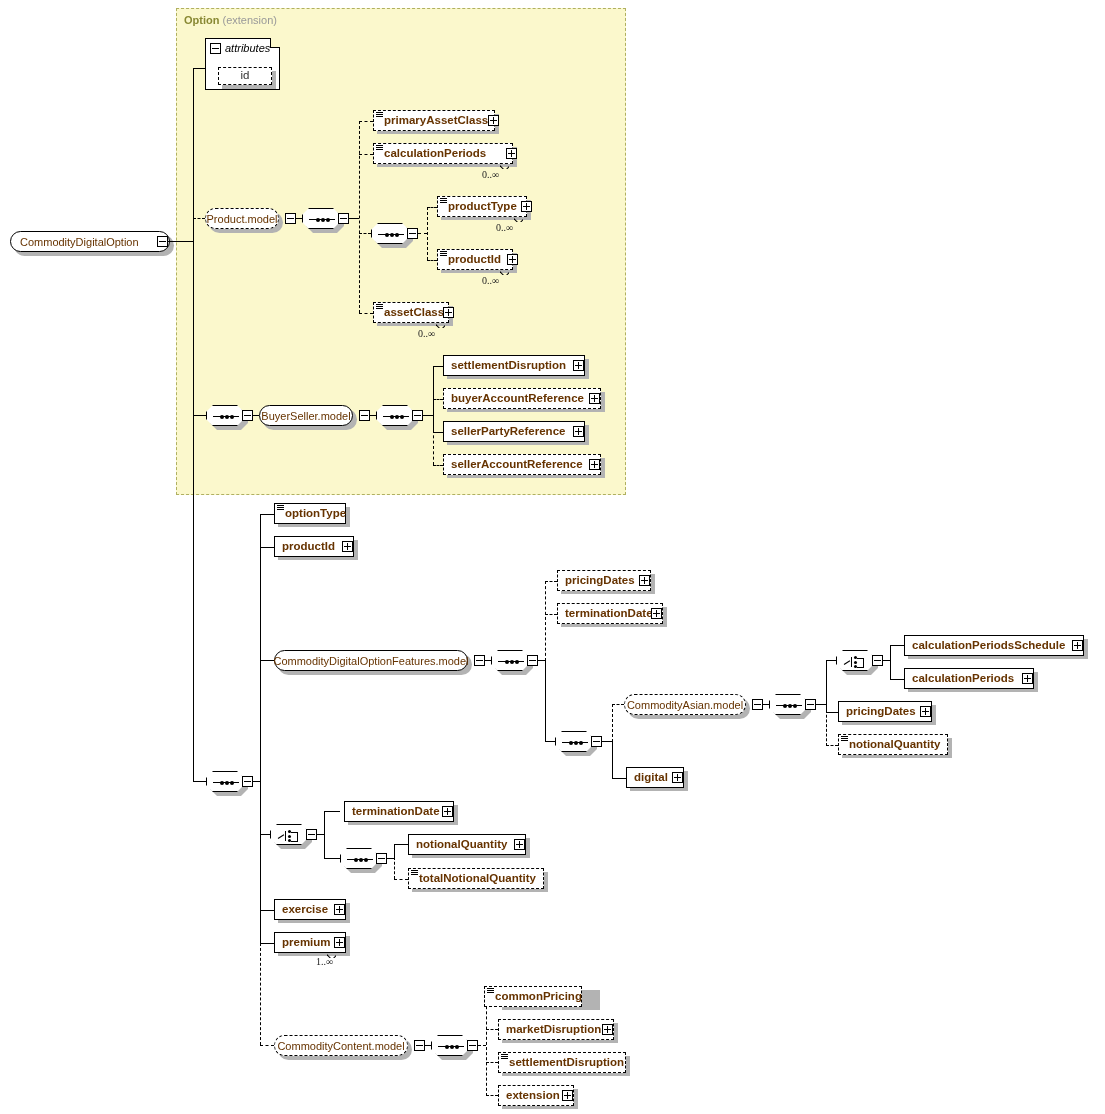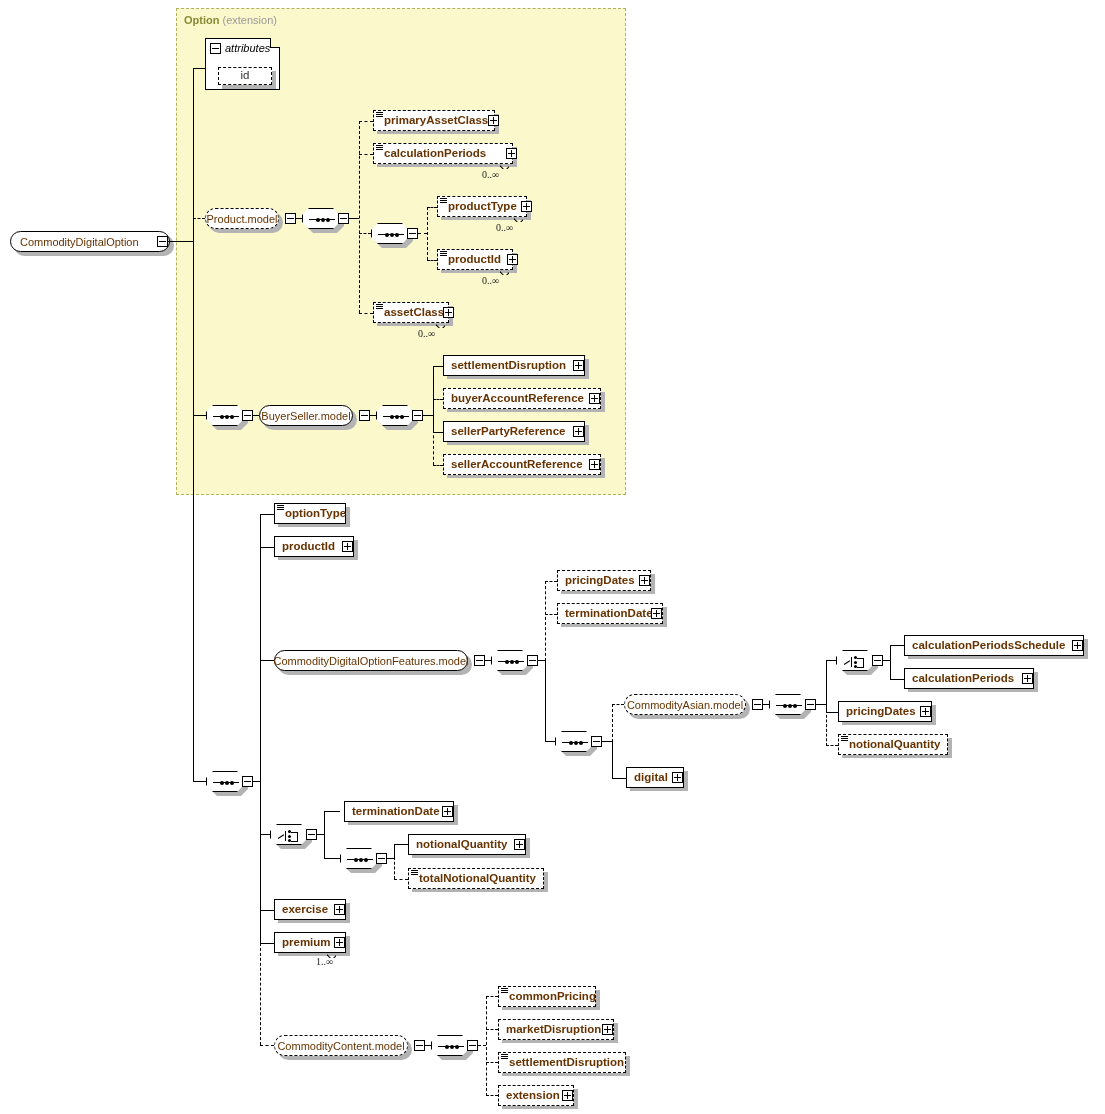--- a/index.html
+++ b/index.html
@@ -519,21 +519,21 @@
         <b style="left:12px;"></b>
         <b style="left:17px;"></b>
     </div>
   </div>
   <div class="tgl" style="left:467px;top:1040px;"></div>
   <div class="dhl" style="left:478px;top:1045px;width:8px;"></div>
   <div class="dvl" style="left:486px;top:996px;height:100px;"></div>
 
   <div class="dhl" style="left:486px;top:996px;width:12px;"></div>
   <div class="shadow" style="left:502px;top:990px;width:98px;height:20px;"></div>
-  <div class="node dash simple" style="left:498px;top:986px;width:98px;">
+  <div class="node dash simple" style="left:484px;top:986px;width:98px;">
     <div class="sym" style="left:2px;top:1px;">
         <i></i>
         <i></i>
         <i></i>
       </div>
     <span class="lbl">commonPricing</span>
   </div>
 
   <div class="dhl" style="left:486px;top:1029px;width:12px;"></div>
   <div class="shadow" style="left:502px;top:1023px;width:116px;height:20px;"></div>

